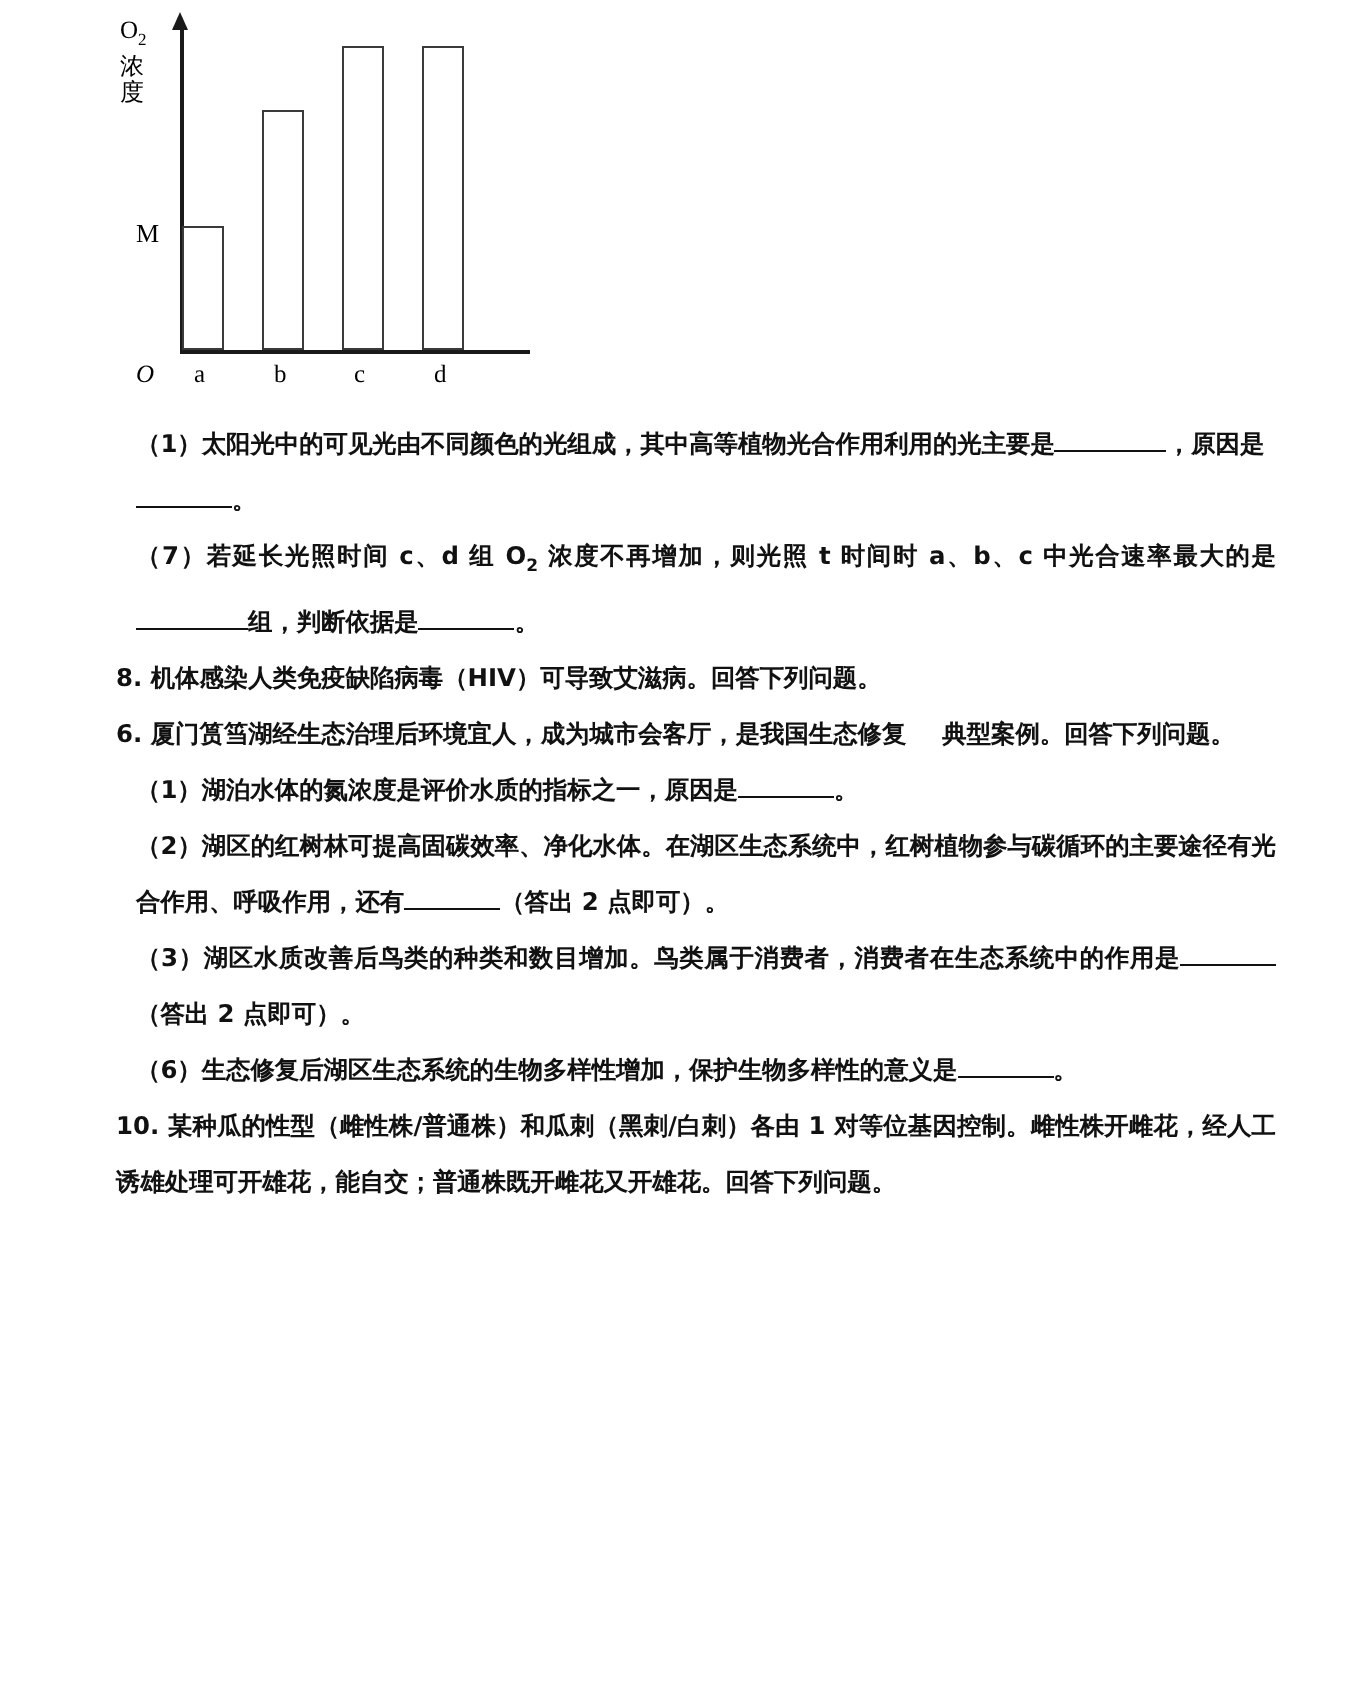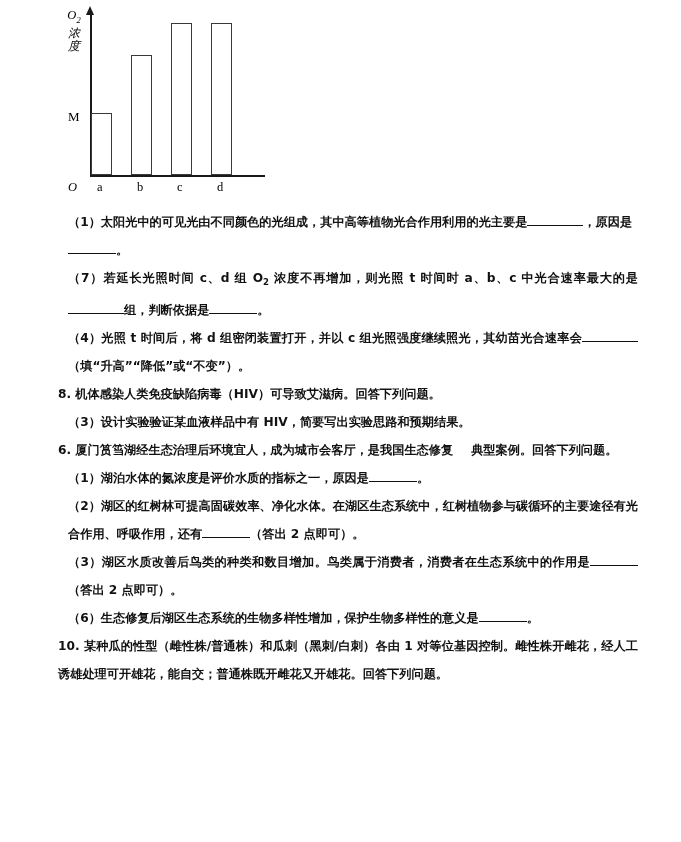--- a/index.html
+++ b/index.html
@@ -61,26 +61,25 @@
     width: 175px;
     height: 1.6px;
     background: #1a1a1a;
   }
 
   .axis-title {
     position: absolute;
     left: 0px;
     top: 4px;
     width: 28px;
-    text-align: center;
+    text-align: left;
     font-size: 12.5px;
     line-height: 14px;
     letter-spacing: 0;
     font-family: "Liberation Serif", serif;
-    font-style: italic;
   }
   .axis-title .sub {
     font-size: 8.5px;
     vertical-align: sub;
   }
   .axis-title .cn {
     display: block;
     font-size: 12px;
     line-height: 13.5px;
     font-family: "DejaVu Sans", sans-serif;
@@ -190,27 +189,25 @@
   </div>
 </div>
 
 <div class="body-text">
 
   <p class="para indent"><span>（1）太阳光中的可见光由不同颜色的光组成，其中高等植物光合作用利用的光主要是</span><span class="blank w-long"></span><span>，原因是</span><br><span class="blank w-med"></span><span>。</span></p>
 
 
   <p class="para indent"><span>（7）若延长光照时间 c、d 组 O</span><span class="sub2">2</span><span> 浓度不再增加，则光照 t 时间时 a、b、c 中光合速率最大的是</span><span class="blank w-long"></span><span>组，判断依据是</span><span class="blank w-med"></span><span>。</span></p>
 
-  <p class="para indent"><span>（4）光照 t 时间后，将 d 组密闭装置打开，并以 c 组光照强度继续照光，其幼苗光合速率会</span><span class="blank w-long"></span><span>（填“升高”“降低”或“不变”）。</span></p>
 
   <p class="para top-q">8. 机体感染人类免疫缺陷病毒（HIV）可导致艾滋病。回答下列问题。</p>
 
 
 
-  <p class="para indent"><span>（3）设计实验验证某血液样品中有 HIV，简要写出实验思路和预期结果。</span></p>
 
 
   <p class="para top-q"><span>6. 厦门筼筜湖经生态治理后环境宜人，成为城市会客厅，是我国生态修复</span><span class="gap-wide"></span><span>典型案例。回答下列问题。</span></p>
 
   <p class="para indent"><span>（1）湖泊水体的氮浓度是评价水质的指标之一，原因是</span><span class="blank w-med"></span><span>。</span></p>
 
   <p class="para indent"><span>（2）湖区的红树林可提高固碳效率、净化水体。在湖区生态系统中，红树植物参与碳循环的主要途径有光合作用、呼吸作用，还有</span><span class="blank w-med"></span><span>（答出 2 点即可）。</span></p>
 
   <p class="para indent"><span>（3）湖区水质改善后鸟类的种类和数目增加。鸟类属于消费者，消费者在生态系统中的作用是</span><span class="blank w-med"></span><span>（答出 2 点即可）。</span></p>
 

